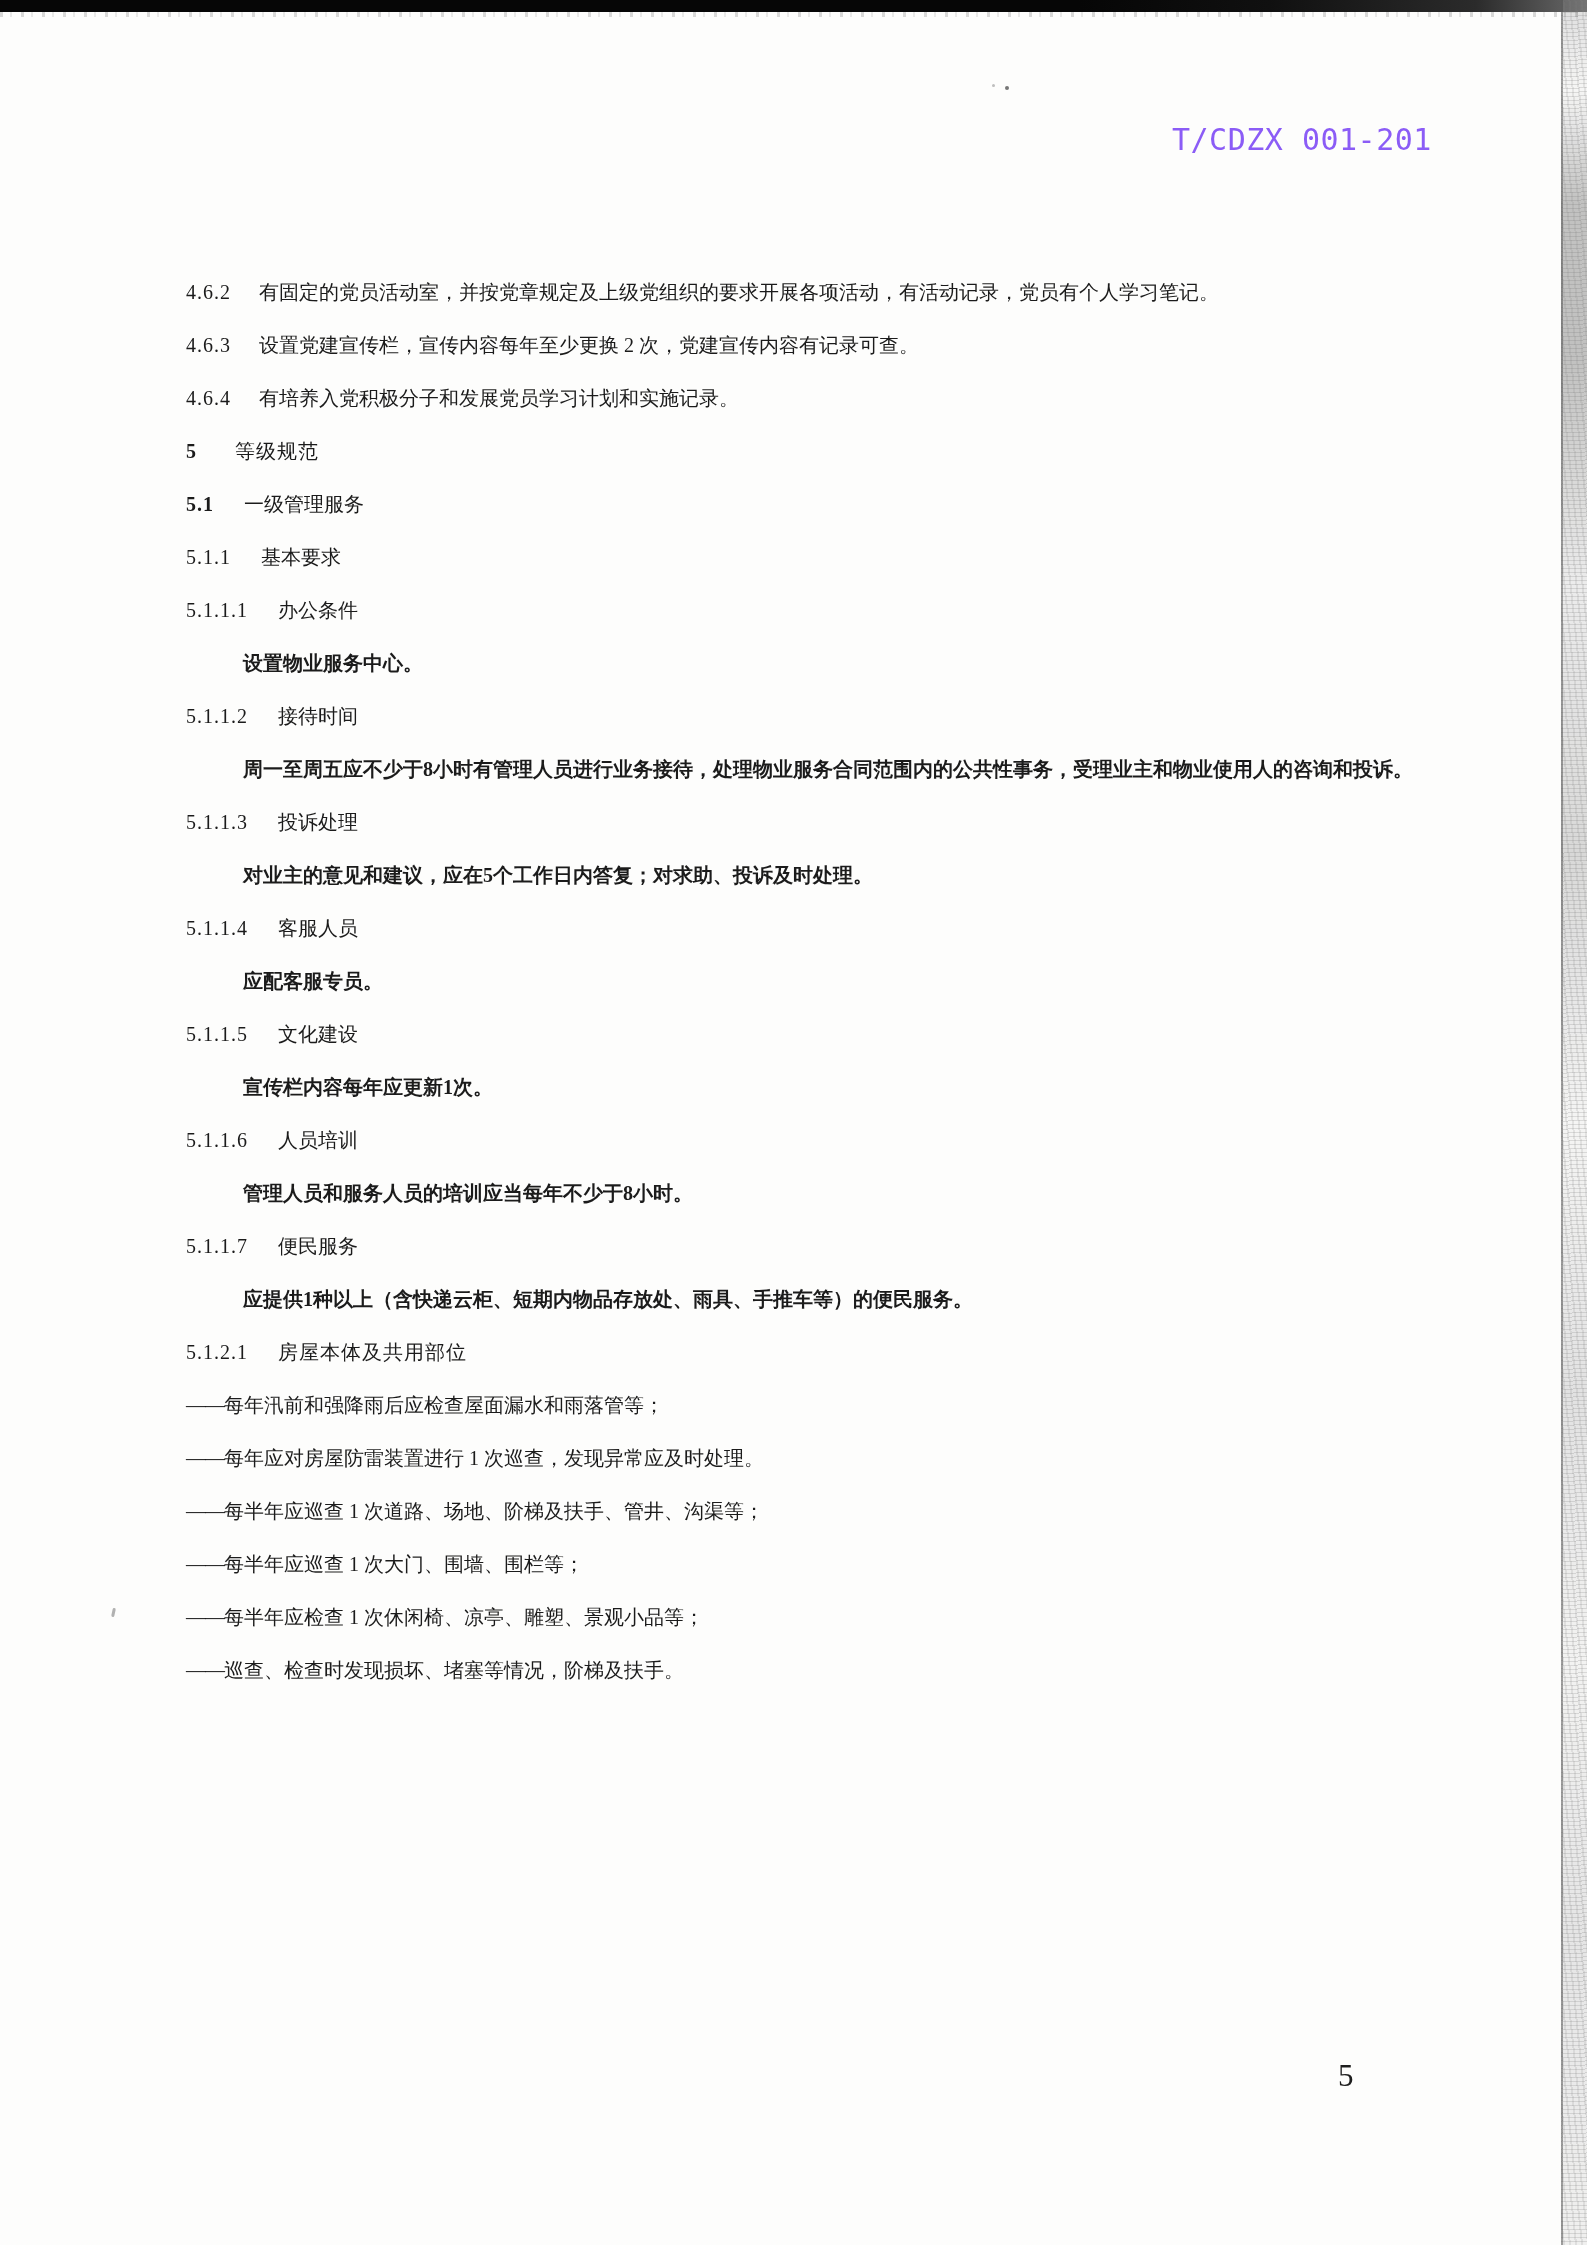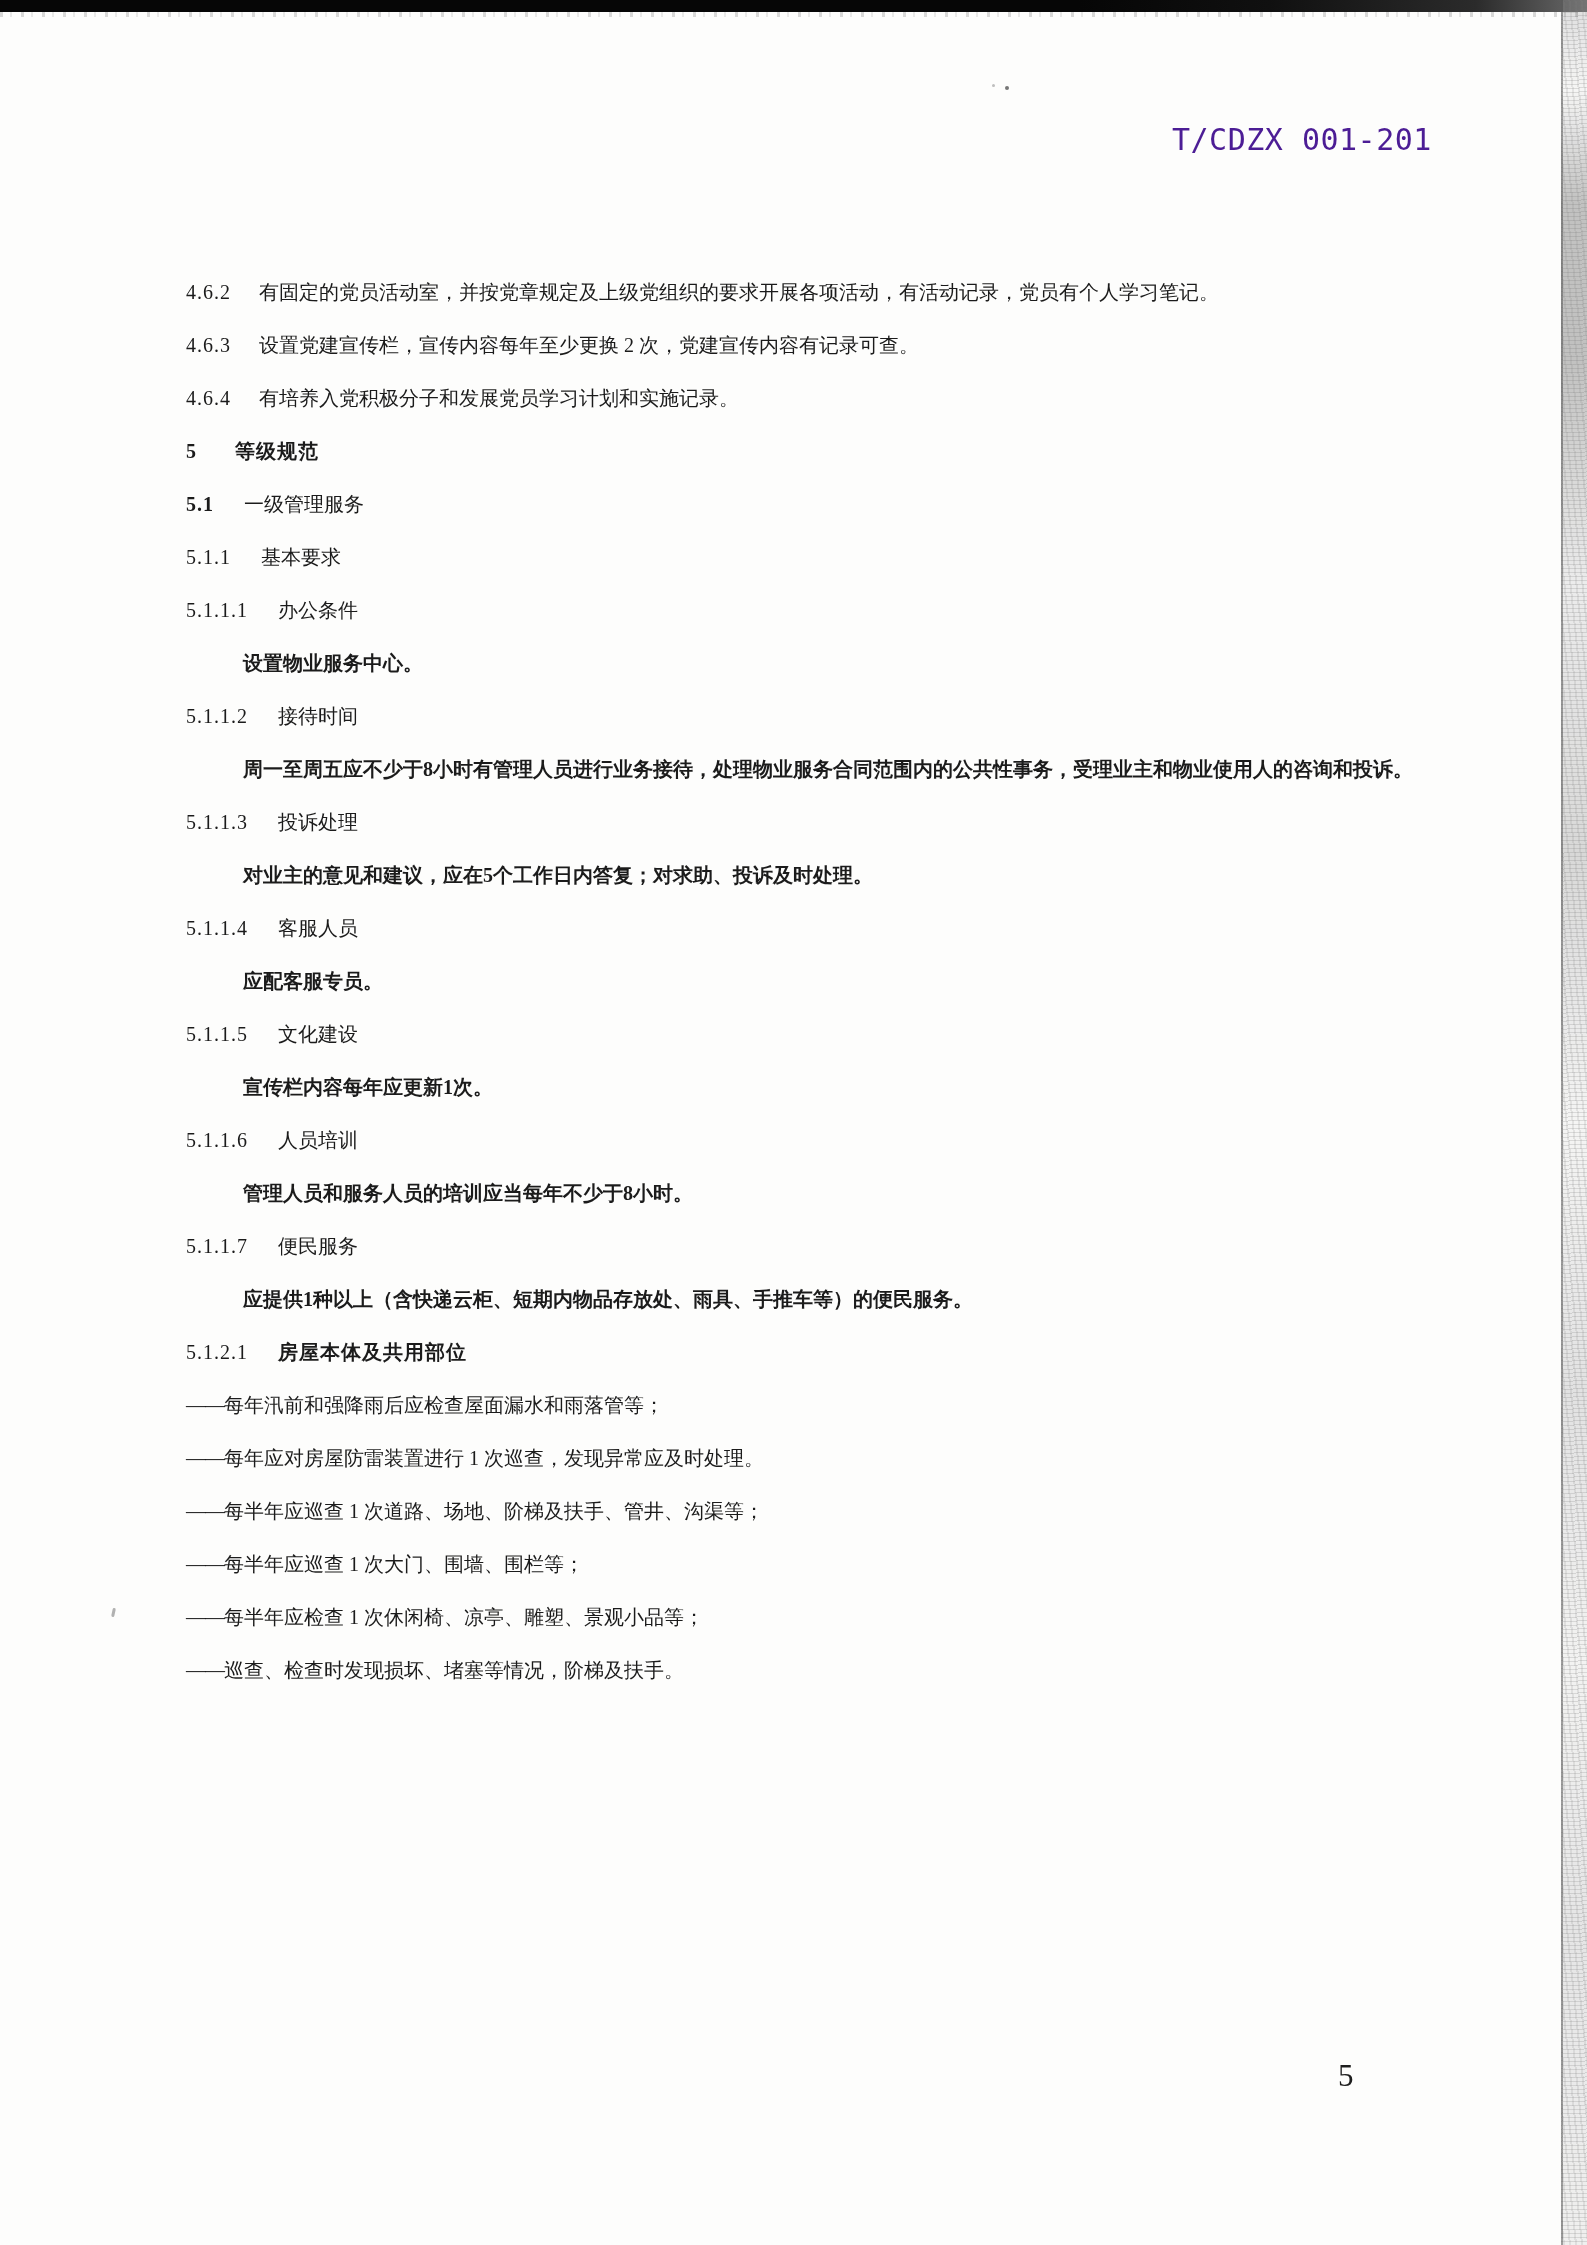--- a/index.html
+++ b/index.html
@@ -69,21 +69,21 @@
   .speck-c { left: 112px; top: 1608px; width: 3px; height: 9px; opacity: 0.5; border-radius: 2px; transform: rotate(12deg); background:#666; }
 
   
   .header-code {
     position: absolute;
     top: 122px;
     left: 1172px;
     font-family: "DejaVu Sans Mono", "Liberation Mono", monospace;
     font-size: 30px;
     letter-spacing: 0.5px;
-    color: #4c1d95;
+    color: #8b5cf6;
     white-space: nowrap;
   }
   .page-number {
     position: absolute;
     top: 2058px;
     left: 1338px;
     font-size: 31px;
     color: #1d1d1d;
   }
 
@@ -107,21 +107,21 @@
     letter-spacing: 1px;
   }
   .heading-bold .num { margin-right: 38px; }
   .heading .num, .text-bold .num, .num-bold .num { margin-right: 30px; }
   .heading-bold .num,
   .num-bold .num {
     font-weight: 700;
   }
   .heading-bold .txt,
   .text-bold .txt {
-    font-weight: 700;
+    font-weight: 400;
     font-family: "Liberation Sans", "DejaVu Sans", sans-serif;
     letter-spacing: 1px;
   }
   .dash .dashline {
     letter-spacing: -1px;
   }
 </style>
 </head>
 <body>
 

